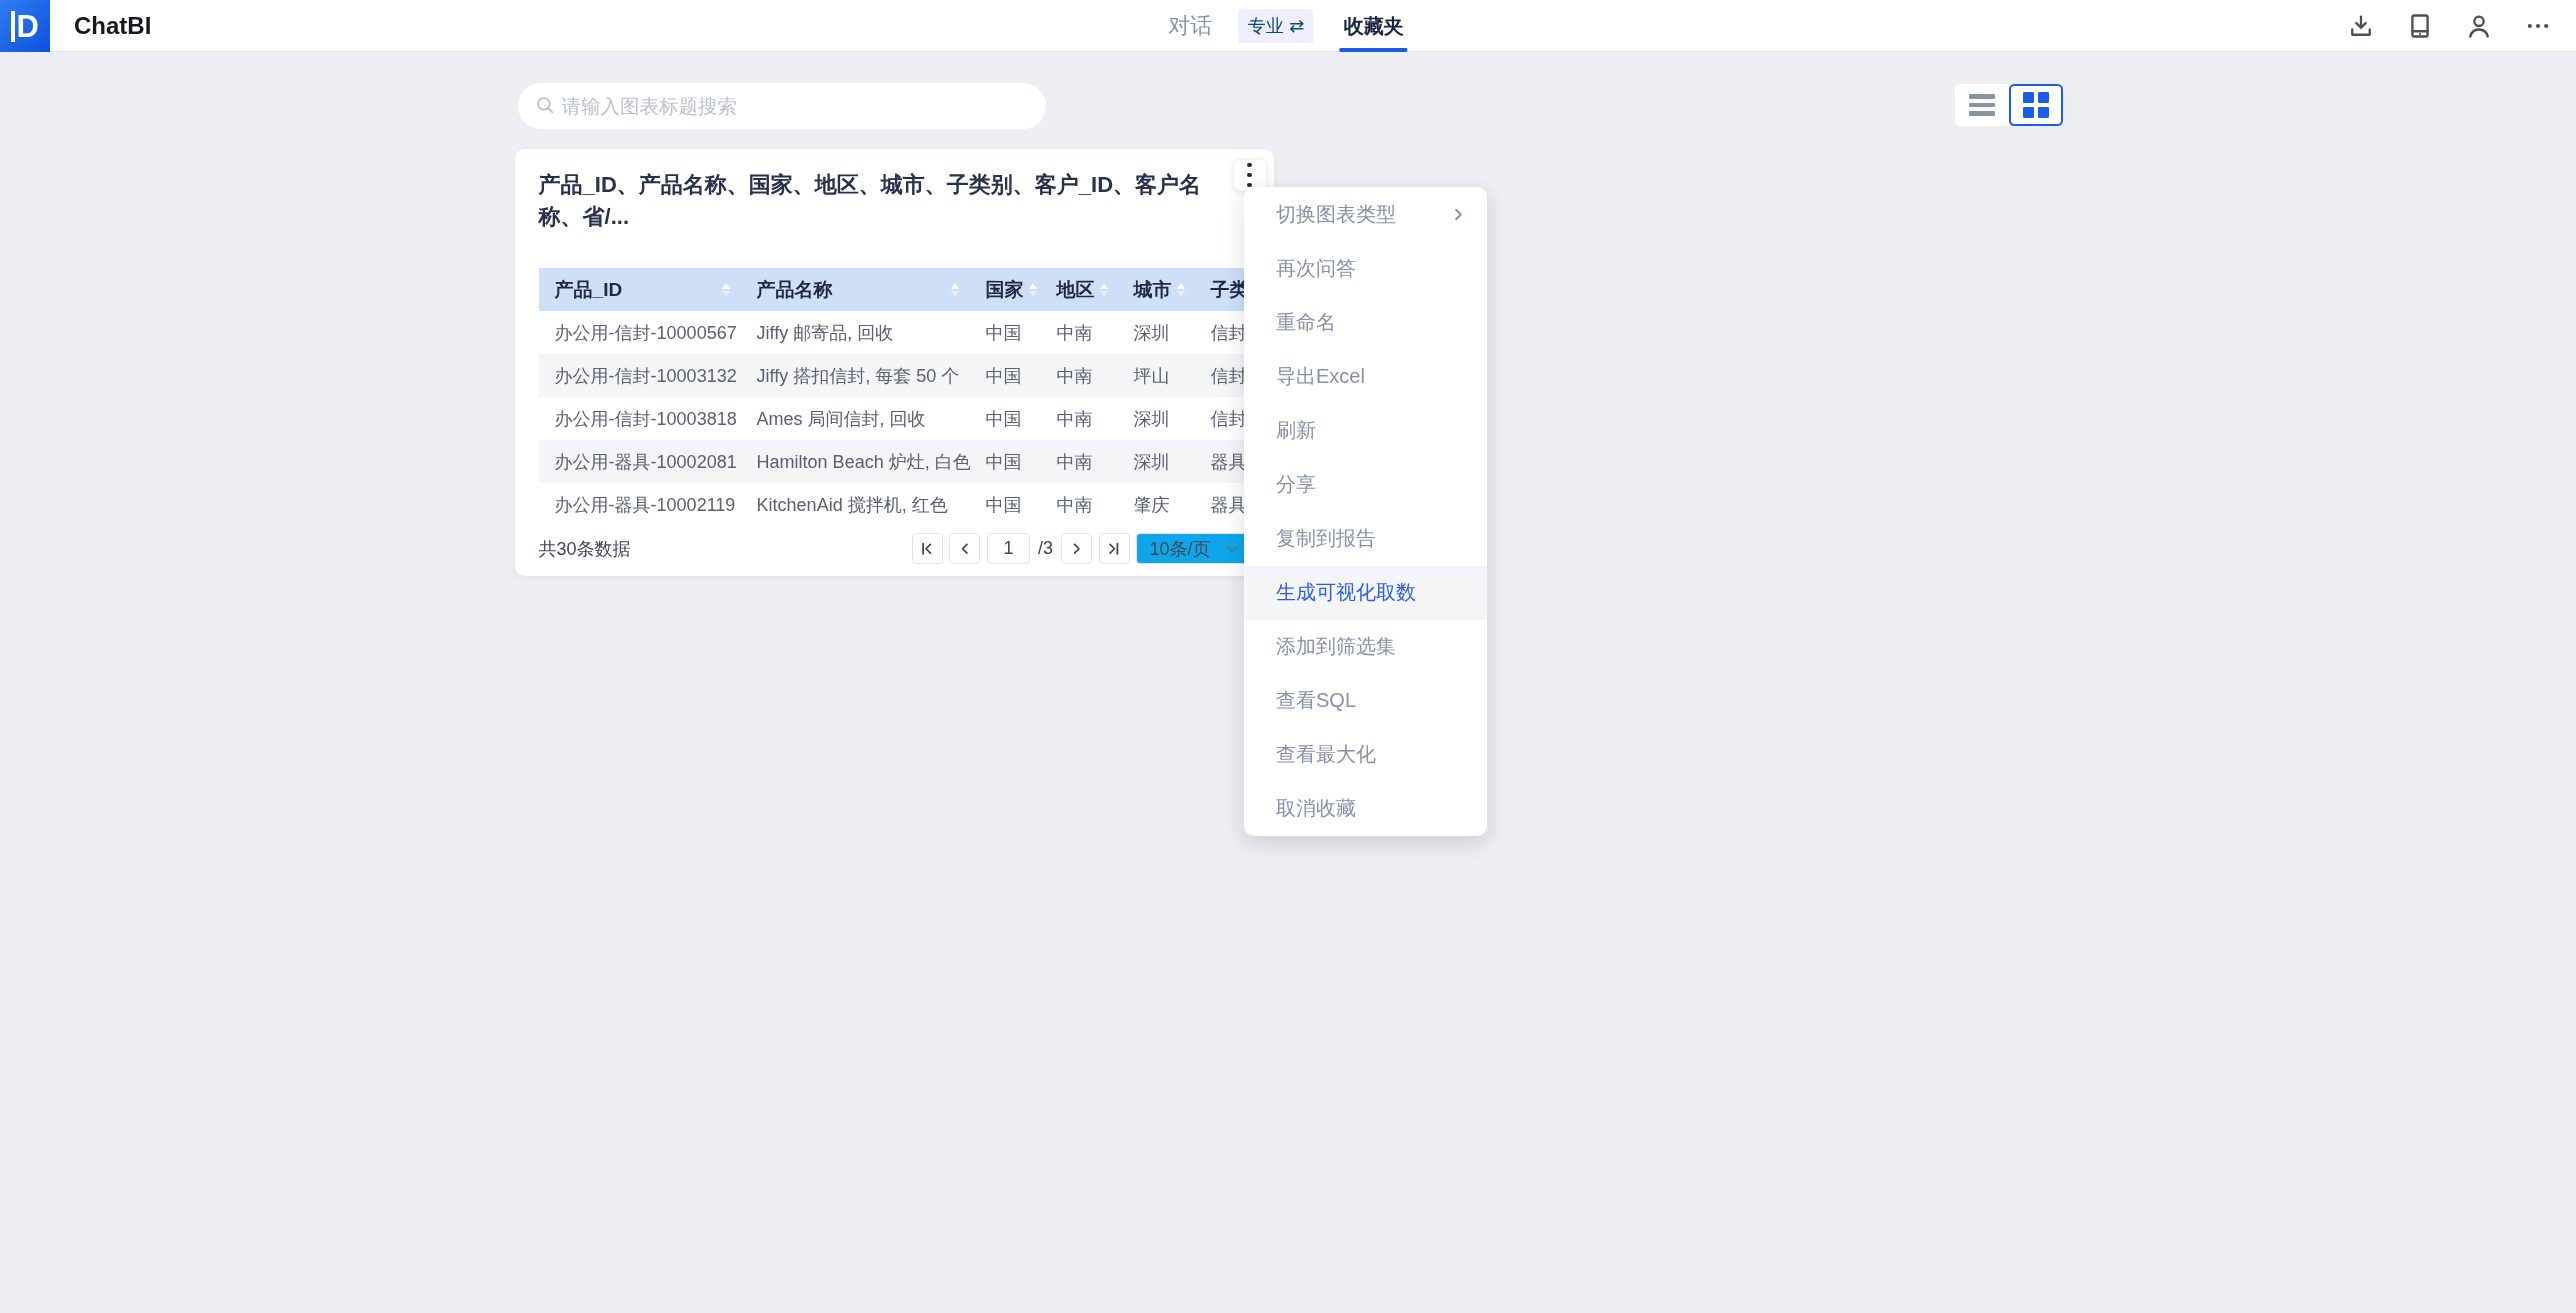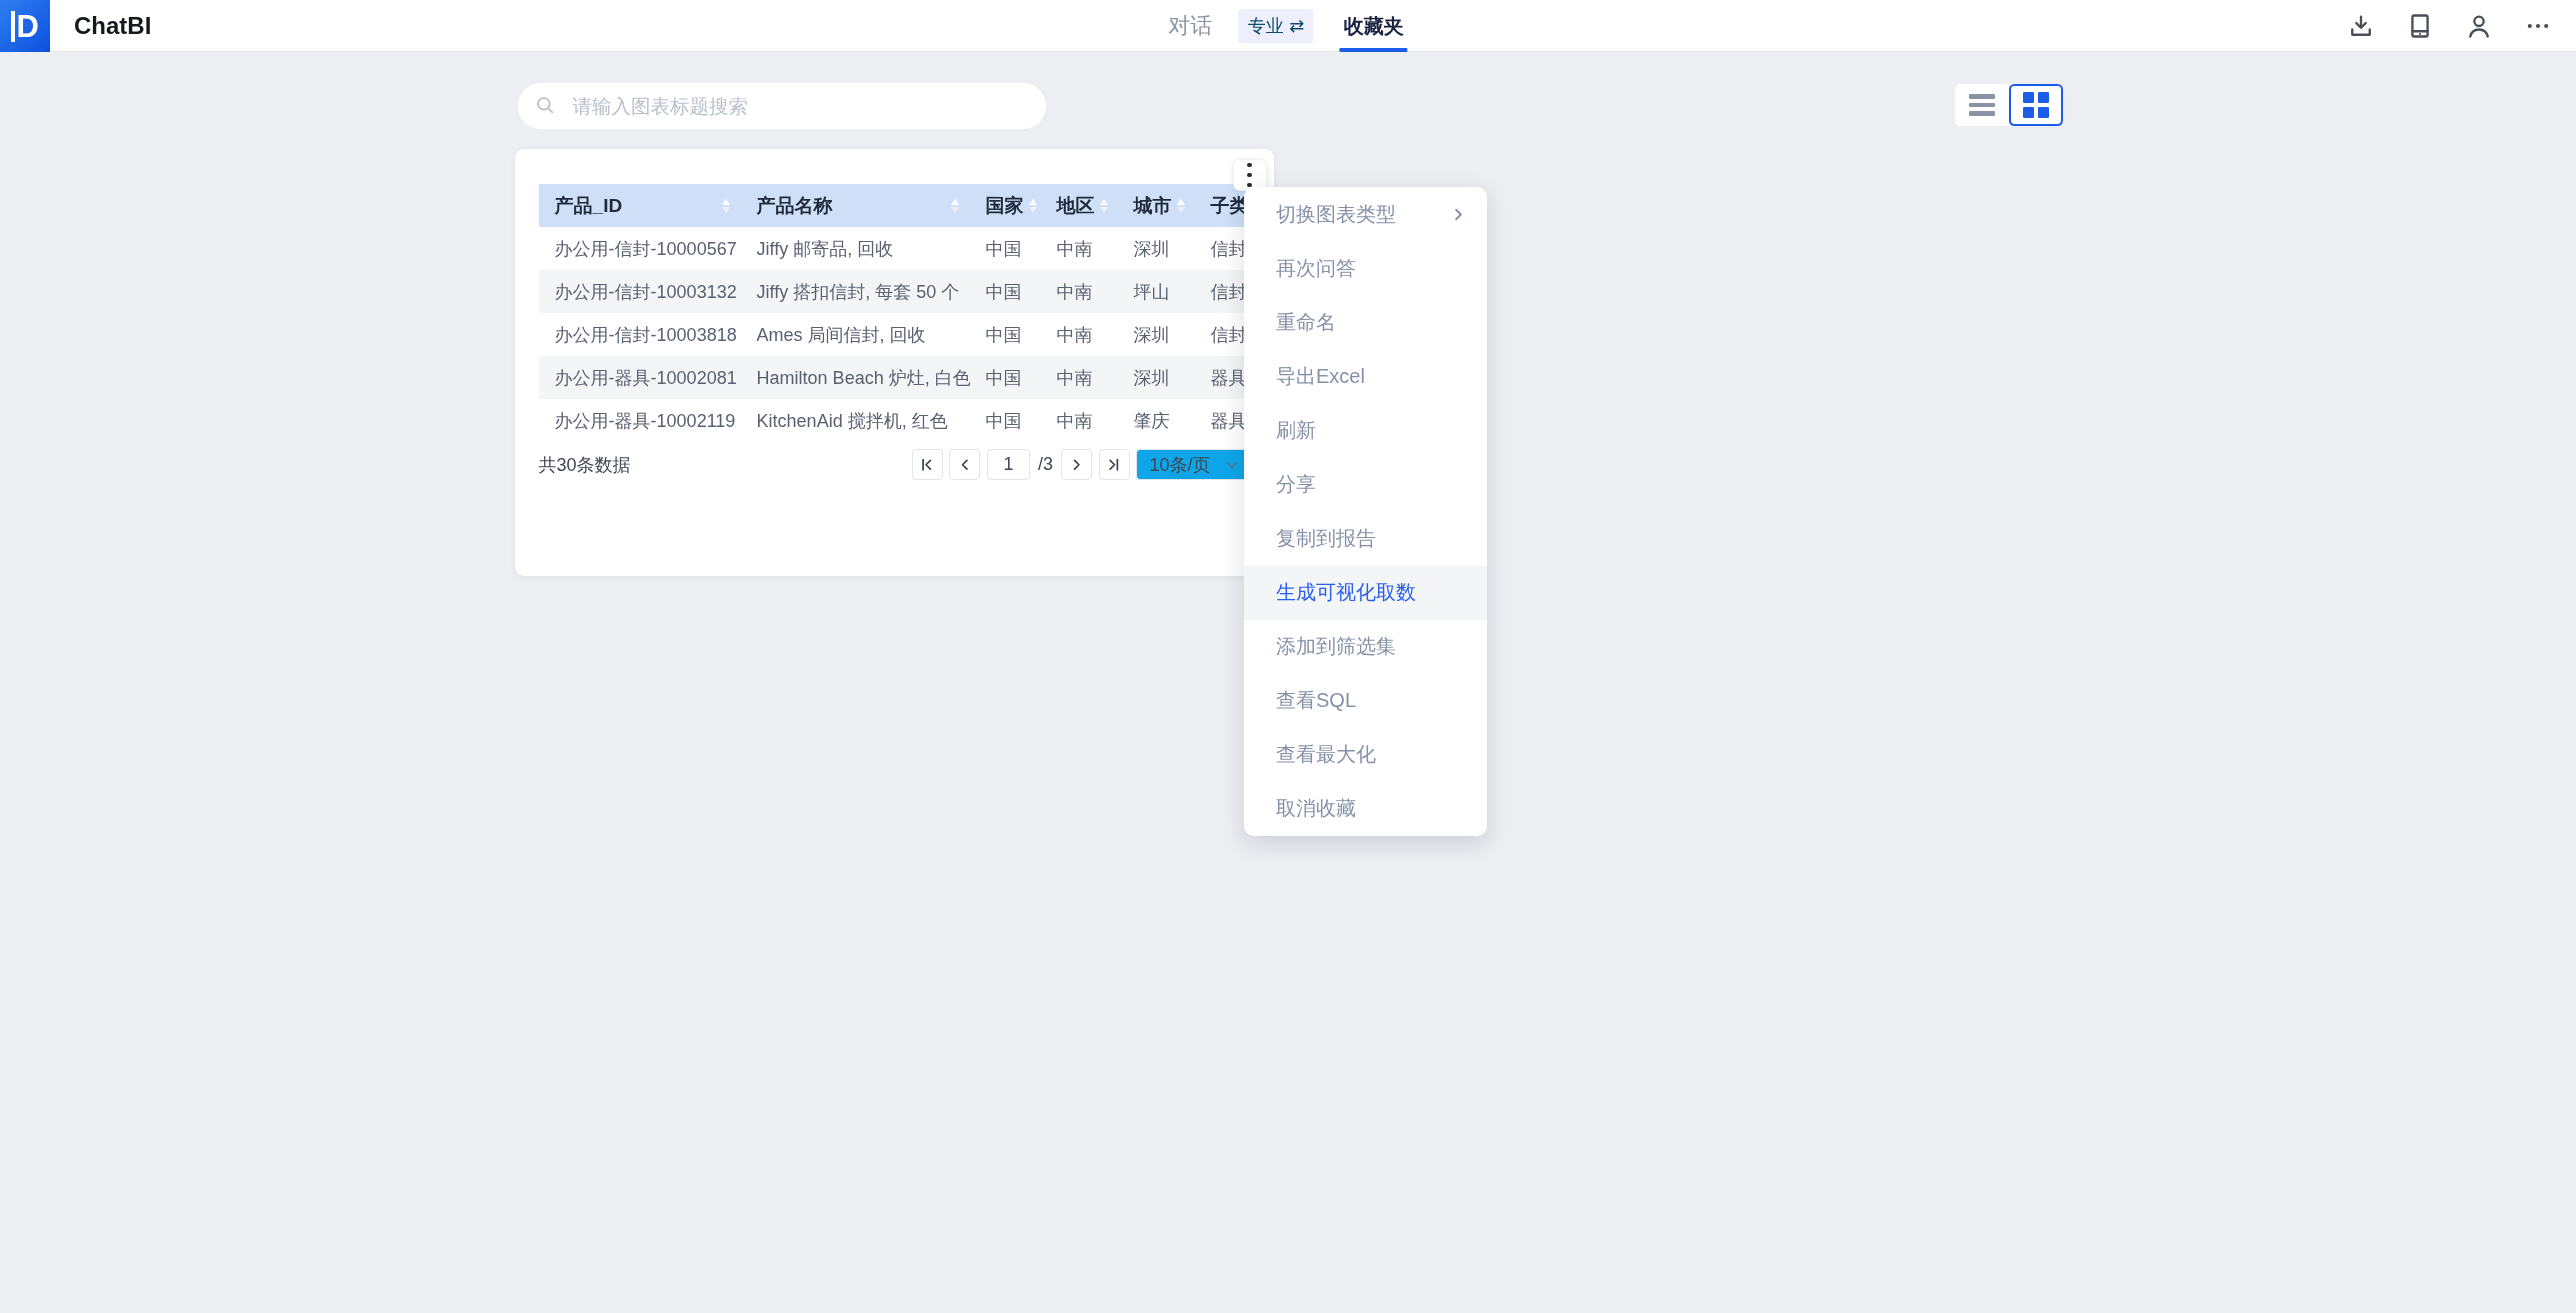--- a/index.html
+++ b/index.html
@@ -31,21 +31,21 @@
   .tab-underline { position:absolute; left:0; right:0; bottom:0; height:4px;
     background:#1b5ce8; border-radius:1.3px; }
 
   .nav-icons { position:absolute; right:24px; top:0; height:52px;
     display:flex; align-items:center; gap:31px; }
   .nav-icons svg { display:block; }
 
   
   .search-box { position:absolute; left:518px; top:83px; width:528px; height:46px;
     background:#ffffff; border-radius:23.6px; display:flex; align-items:center;
-    padding:0 16px; gap:17px; }
+    padding:0 16px; gap:6px; }
   .search-box input { border:none; outline:none; flex:1; font-size:19.5px;
     color:#3f4753; background:transparent; font-family:inherit; }
   .search-box input::placeholder { color:#b9c0cc; }
 
   .view-toggle { position:absolute; left:1955px; top:84px; display:flex; }
   .btn-list { width:54px; height:42px; background:#ffffff; border-radius:5.4px 0 0 5.4px;
     display:flex; align-items:center; justify-content:center; flex-direction:column; gap:4px; }
   .btn-list i { display:block; width:25.6px; height:4.7px; background:#8a93a3; border-radius:1.3px; }
   .btn-grid { width:54px; height:42px; background:#ffffff; border:2px solid #1b5ce8;
     border-radius:5.4px; display:flex; align-items:center; justify-content:center; }
@@ -180,20 +180,21 @@
       <span class="grid-ico">
         <b></b>
           <b></b>
           <b></b>
           <b></b>
       </span>
     </div>
   </div>
 
   <div class="card">
+    <div class="card-title">产品_ID、产品名称、国家、地区、城市、子类别、客户_ID、客户名称、省/...</div>
     <div class="kebab-btn">
       <i></i>
         <i></i>
         <i></i>
     </div>
 
     <div class="table-wrap">
       <div class="thead">
         <div class="tr" id="headerRow">
             <div class="th col0">

